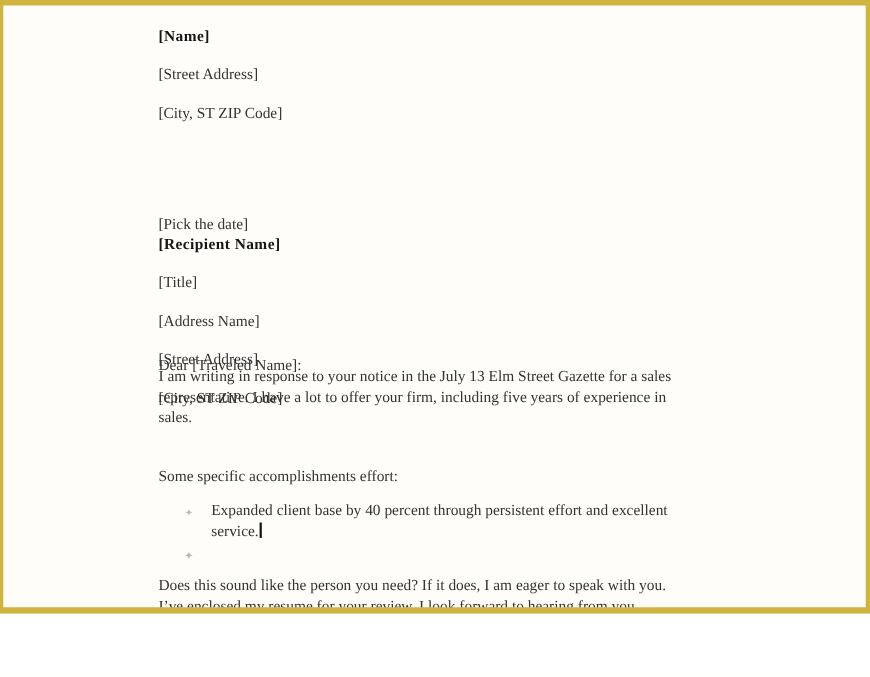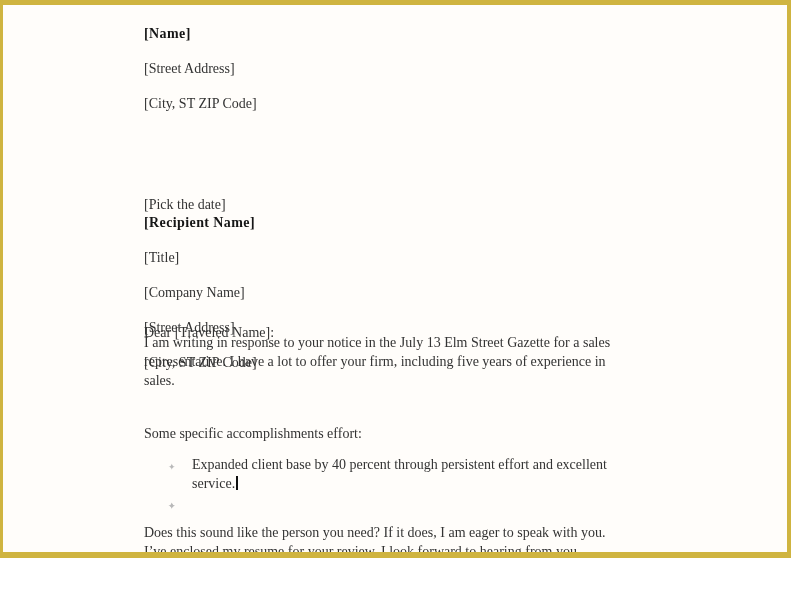--- a/index.html
+++ b/index.html
@@ -89,21 +89,21 @@
     <div class="bold-name">[Name]</div>
     <div>[Street Address]</div>
     <div>[City, ST ZIP Code]</div>
   </div>
 
   <div class="line" style="top: 150px; margin-top: 40px;">[Pick the date]</div>
 
   <div class="block addr-block" style="top: 192px;">
     <div class="bold-name">[Recipient Name]</div>
     <div class="italic">[Title]</div>
-    <div>[Company Name]</div>
+    <div>[Address Name]</div>
     <div>[Street Address]</div>
     <div>[City, ST ZIP Code]</div>
   </div>
 
   <div class="line" style="top: 318px;">Dear [Traveled Name]:</div>
 
   <div class="para" style="top: 328px;">I am writing in response to your notice in the July 13 Elm Street Gazette for a sales
 representative. I have a lot to offer your firm, including five years of experience in
 sales.</div>
 

